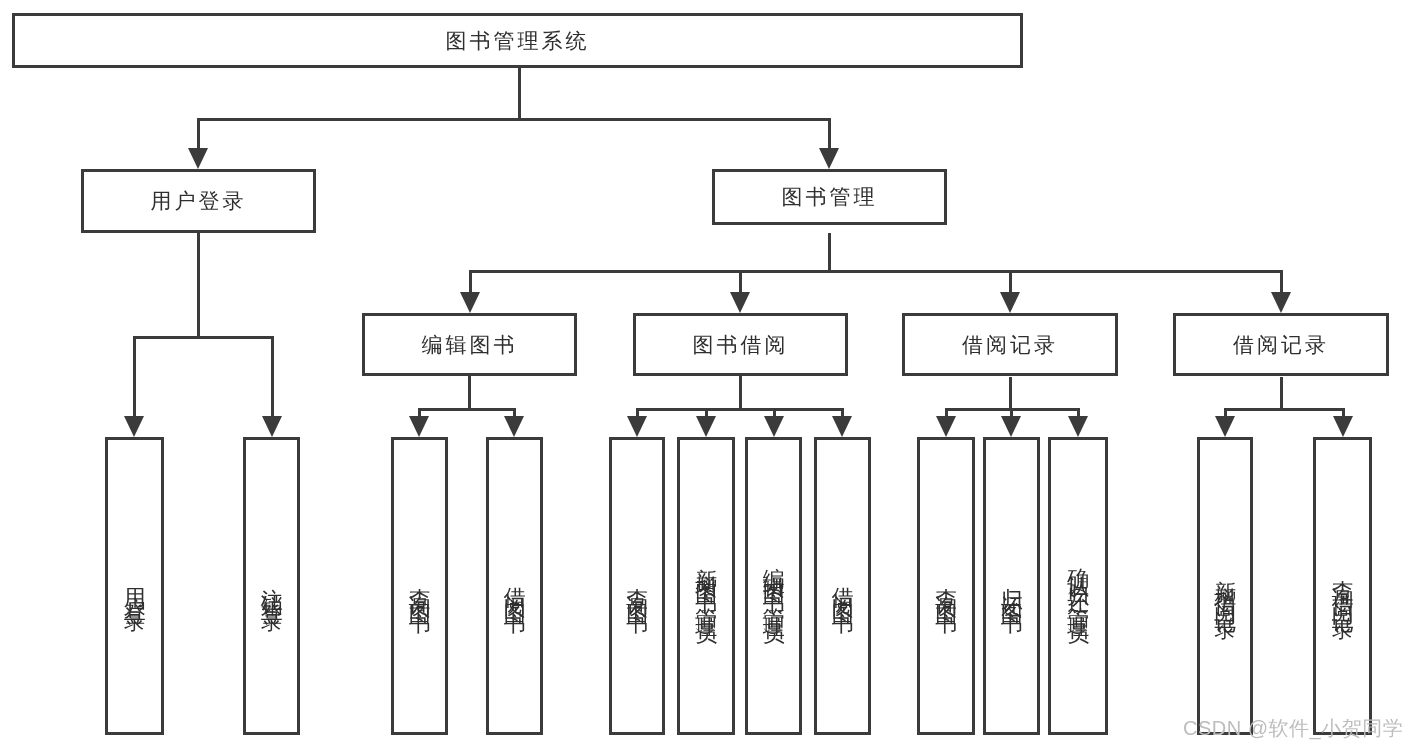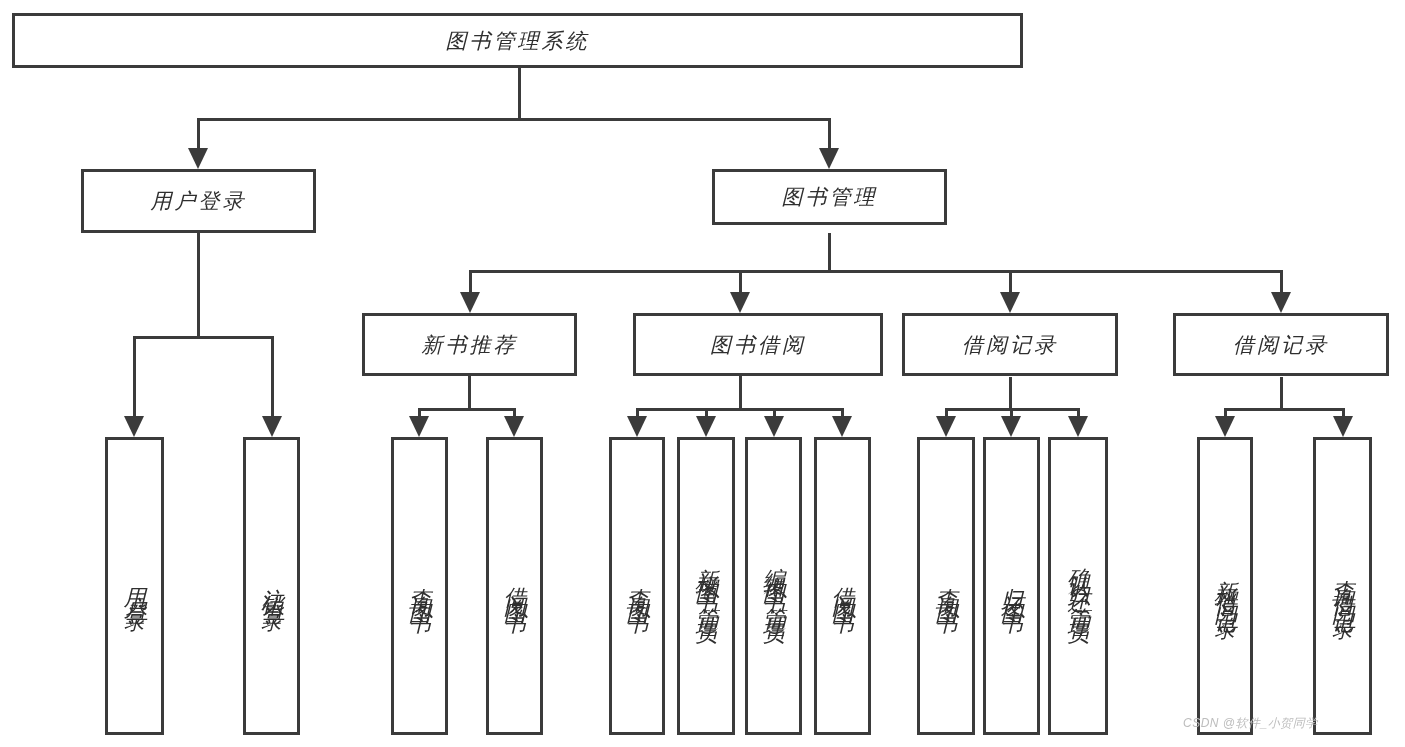--- a/index.html
+++ b/index.html
@@ -3,29 +3,29 @@
 <meta charset="utf-8">
 <style>
   :root{
     --line:#3b3b3b;
     --text:#2f2f2f;
     --watermark:#bdbdbd;
     --bg:#ffffff;
   }
   *{margin:0;padding:0;box-sizing:border-box;}
   body{background:var(--bg);font-family:"Liberation Sans", sans-serif;}
-  .canvas{position:relative;width:1405px;height:747px;background:var(--bg);overflow:hidden;font-style:italic;}
+  .canvas{position:relative;width:1405px;height:747px;background:var(--bg);overflow:hidden;}
   .box{position:absolute;border:3px solid var(--line);background:#fff;display:flex;align-items:center;justify-content:center;color:var(--text);}
   .h-label{font-size:21px;letter-spacing:3px;white-space:nowrap;color:var(--text);}
   .leaf{top:437px;height:298px;}
   .v-text{writing-mode:vertical-rl;text-orientation:mixed;font-size:22px;line-height:1.2;letter-spacing:8px;white-space:nowrap;color:var(--text);}
   .vline{position:absolute;width:3px;background:var(--line);}
   .hline{position:absolute;height:3px;background:var(--line);}
   .tri{position:absolute;width:0;height:0;border-left:10px solid transparent;border-right:10px solid transparent;border-top:21px solid var(--line);}
-  .watermark{position:absolute;left:1183px;top:715px;font-size:12px;letter-spacing:0.5px;color:var(--watermark);white-space:nowrap;z-index:9;}
+  .watermark{position:absolute;left:1183px;top:715px;font-size:20px;letter-spacing:0.5px;color:var(--watermark);white-space:nowrap;z-index:9;}
 </style>
 </head>
 <body>
 
 <div class="canvas">
 
   <div class="box" style="left:12px;top:13px;width:1011px;height:55px">
     <span class="h-label">图书管理系统</span>
   </div>
 
@@ -55,23 +55,23 @@
   <div class="vline" style="left:469px;top:270px;height:24px"></div>
   <div class="tri" style="left:460px;top:292px"></div>
   <div class="vline" style="left:739px;top:270px;height:24px"></div>
   <div class="tri" style="left:730px;top:292px"></div>
   <div class="vline" style="left:1009px;top:270px;height:24px"></div>
   <div class="tri" style="left:1000px;top:292px"></div>
   <div class="vline" style="left:1280px;top:270px;height:24px"></div>
   <div class="tri" style="left:1271px;top:292px"></div>
 
   <div class="box" style="left:362px;top:313px;width:215px;height:63px">
-    <span class="h-label">新书推荐</span>
+    <span class="h-label">编辑图书</span>
   </div>
-  <div class="box" style="left:633px;top:313px;width:250px;height:63px">
+  <div class="box" style="left:633px;top:313px;width:215px;height:63px">
     <span class="h-label">图书借阅</span>
   </div>
   <div class="box" style="left:902px;top:313px;width:216px;height:63px">
     <span class="h-label">借阅记录</span>
   </div>
   <div class="box" style="left:1173px;top:313px;width:216px;height:63px">
     <span class="h-label">借阅记录</span>
   </div>
 
   <div class="vline" style="left:468px;top:376px;height:34px"></div>

